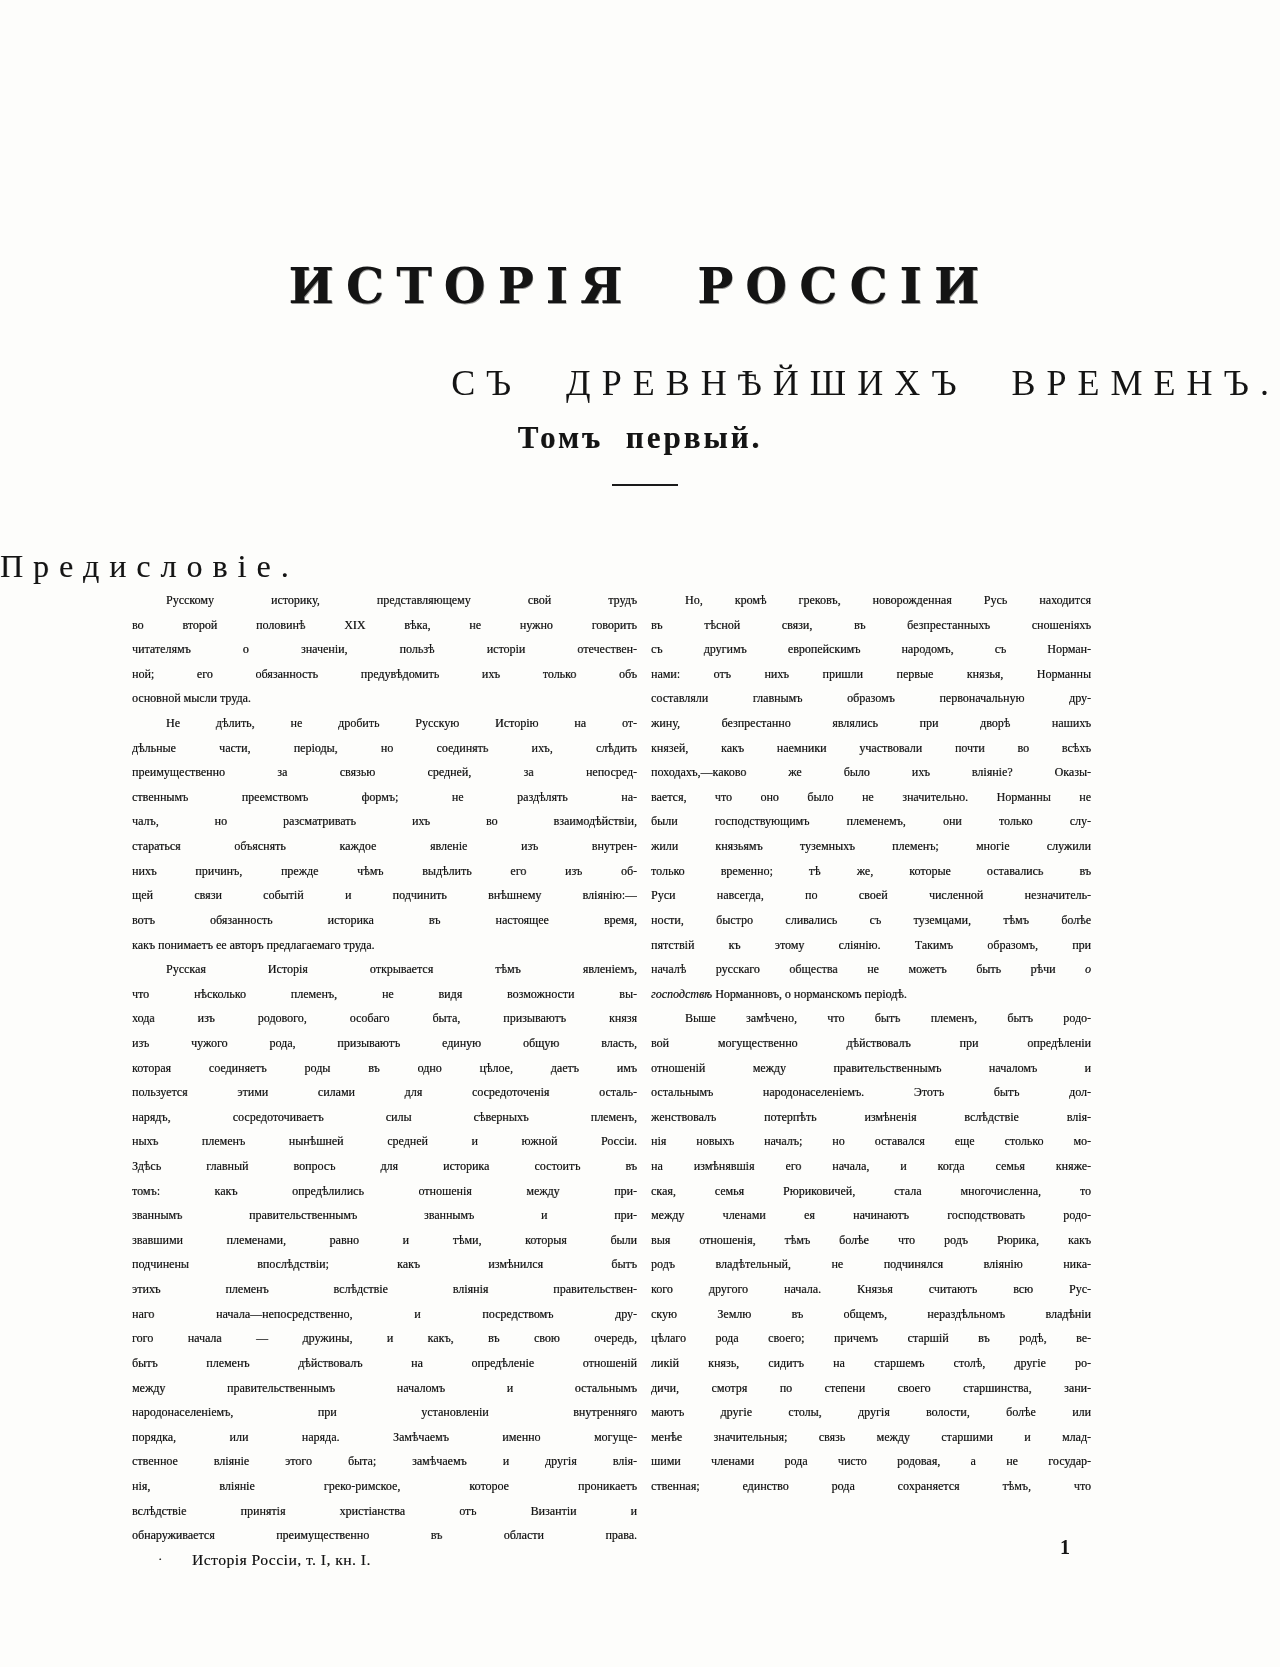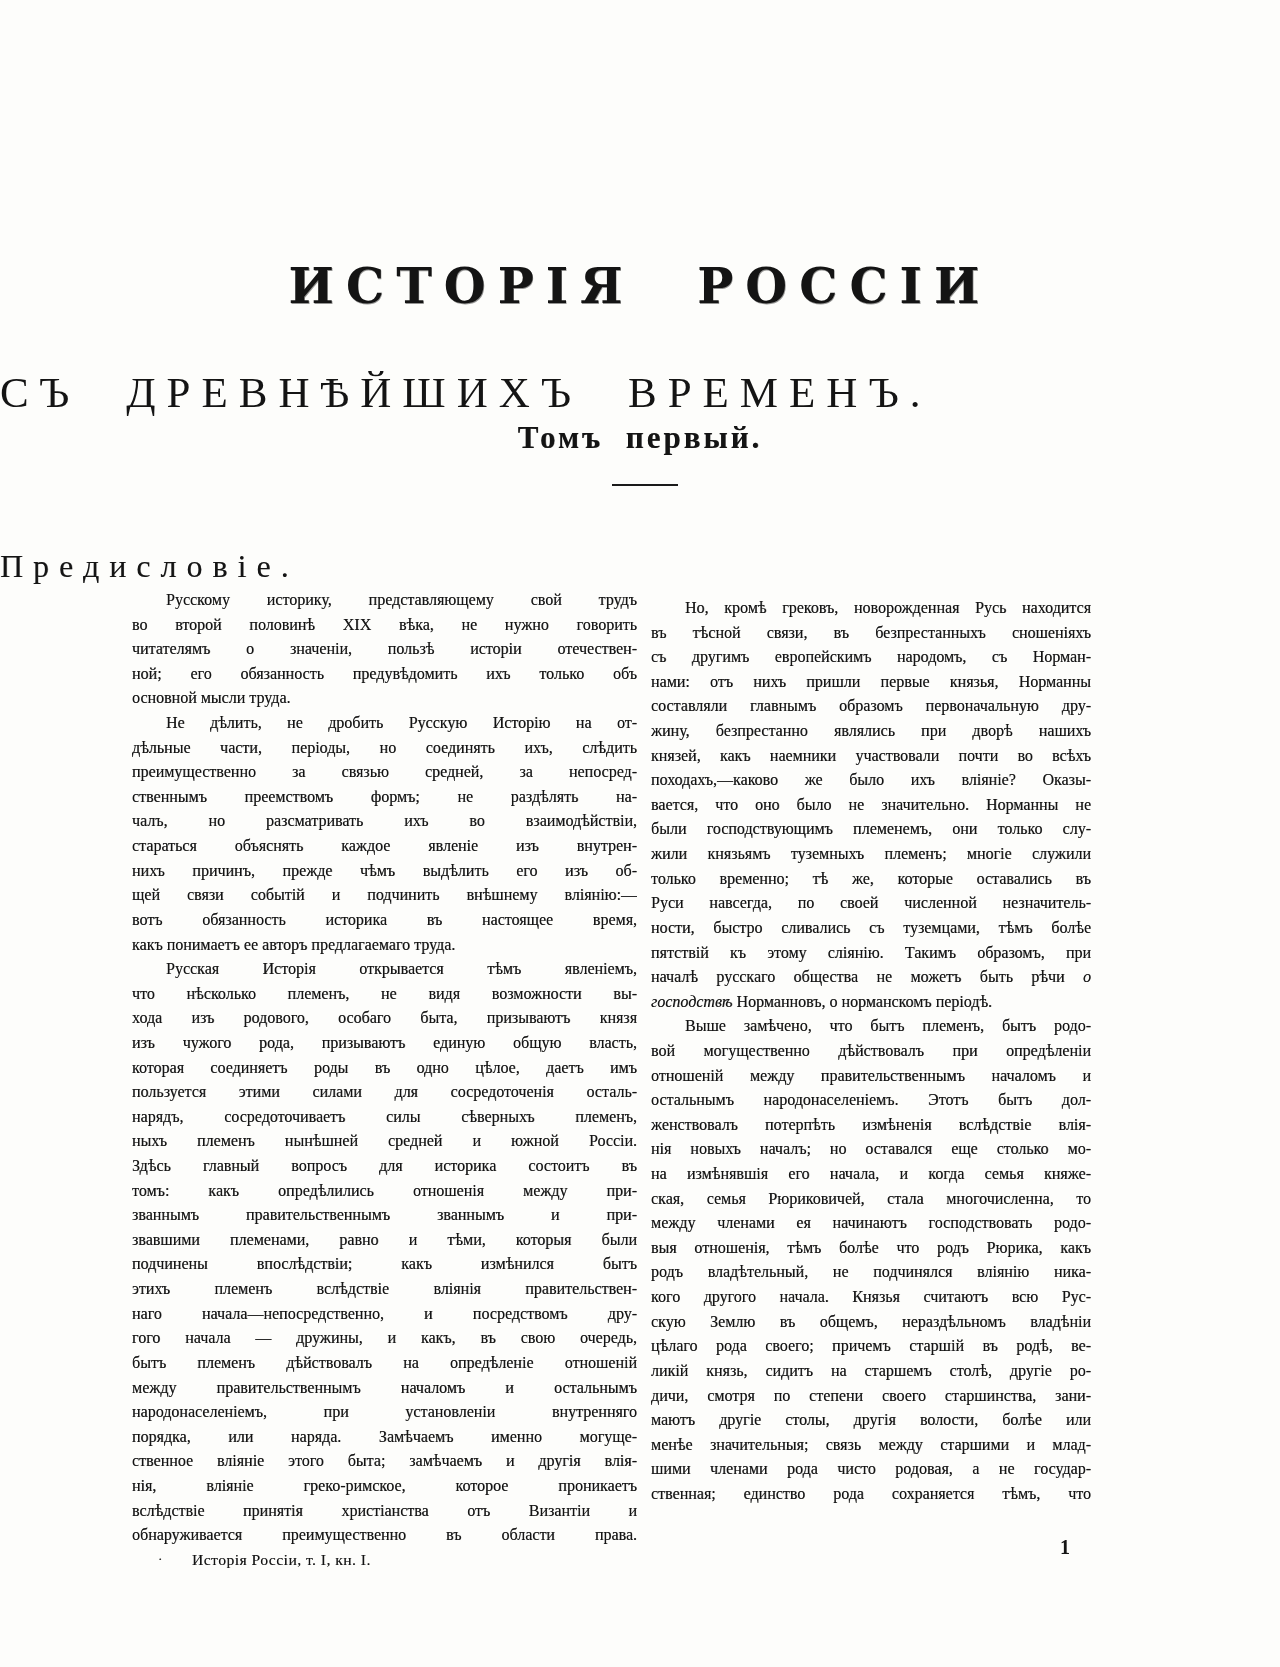--- a/index.html
+++ b/index.html
@@ -14,22 +14,22 @@
   }
   
   .h-title{
     position:absolute;top:226px;left:0;width:1280px;text-align:center;
     font-size:48px;font-weight:bold;letter-spacing:12px;word-spacing:34px;
     font-family:"DejaVu Serif","Liberation Serif",serif;
     text-shadow:0.6px 0.6px 0 rgba(20,20,20,0.45);
     white-space:nowrap;
   }
   .h-subtitle{
-    position:absolute;top:332px;left:0;width:1280px;text-align:left;
-    font-size:43px;font-weight:normal;letter-spacing:11px;word-spacing:24px;
+    position:absolute;top:332px;left:0;width:1280px;text-align:right;
+    font-size:36px;font-weight:normal;letter-spacing:11px;word-spacing:24px;
     white-space:nowrap;
   }
   .h-volume{
     position:absolute;top:420px;left:0;width:1280px;text-align:center;
     font-size:31px;font-weight:bold;letter-spacing:3px;word-spacing:12px;
     text-shadow:0.4px 0.4px 0 rgba(20,20,20,0.5);
   }
   .h-divider{
     position:absolute;top:484px;left:612px;width:66px;height:0;
     border-top:2.5px solid #1a1a1a;
@@ -37,23 +37,23 @@
   .h-preface{
     position:absolute;top:516px;left:0;width:1280px;text-align:left;
     font-size:32px;font-weight:normal;letter-spacing:10px;
     text-shadow:0.4px 0.4px 0 rgba(20,20,20,0.4);
   }
   
   .cols{
     position:absolute;left:132px;top:588px;width:959px;
     display:flex;gap:14px;
   }
-  .col{font-size:16px;}
+  .col{font-size:12px;}
   .col-left{width:505px;}
-  .col-right{width:440px;margin-top:8px;}
+  .col-right{width:440px;}
   .line{
     height:24.62px;line-height:24.62px;
     text-align:justify;text-align-last:justify;
     overflow:hidden;
     text-shadow:0.35px 0.35px 0 rgba(20,20,20,0.55);
   }
   .line.indent{text-indent:34px;}
   .line.pend{text-align-last:left;}
   .line i{font-style:italic;}
   

